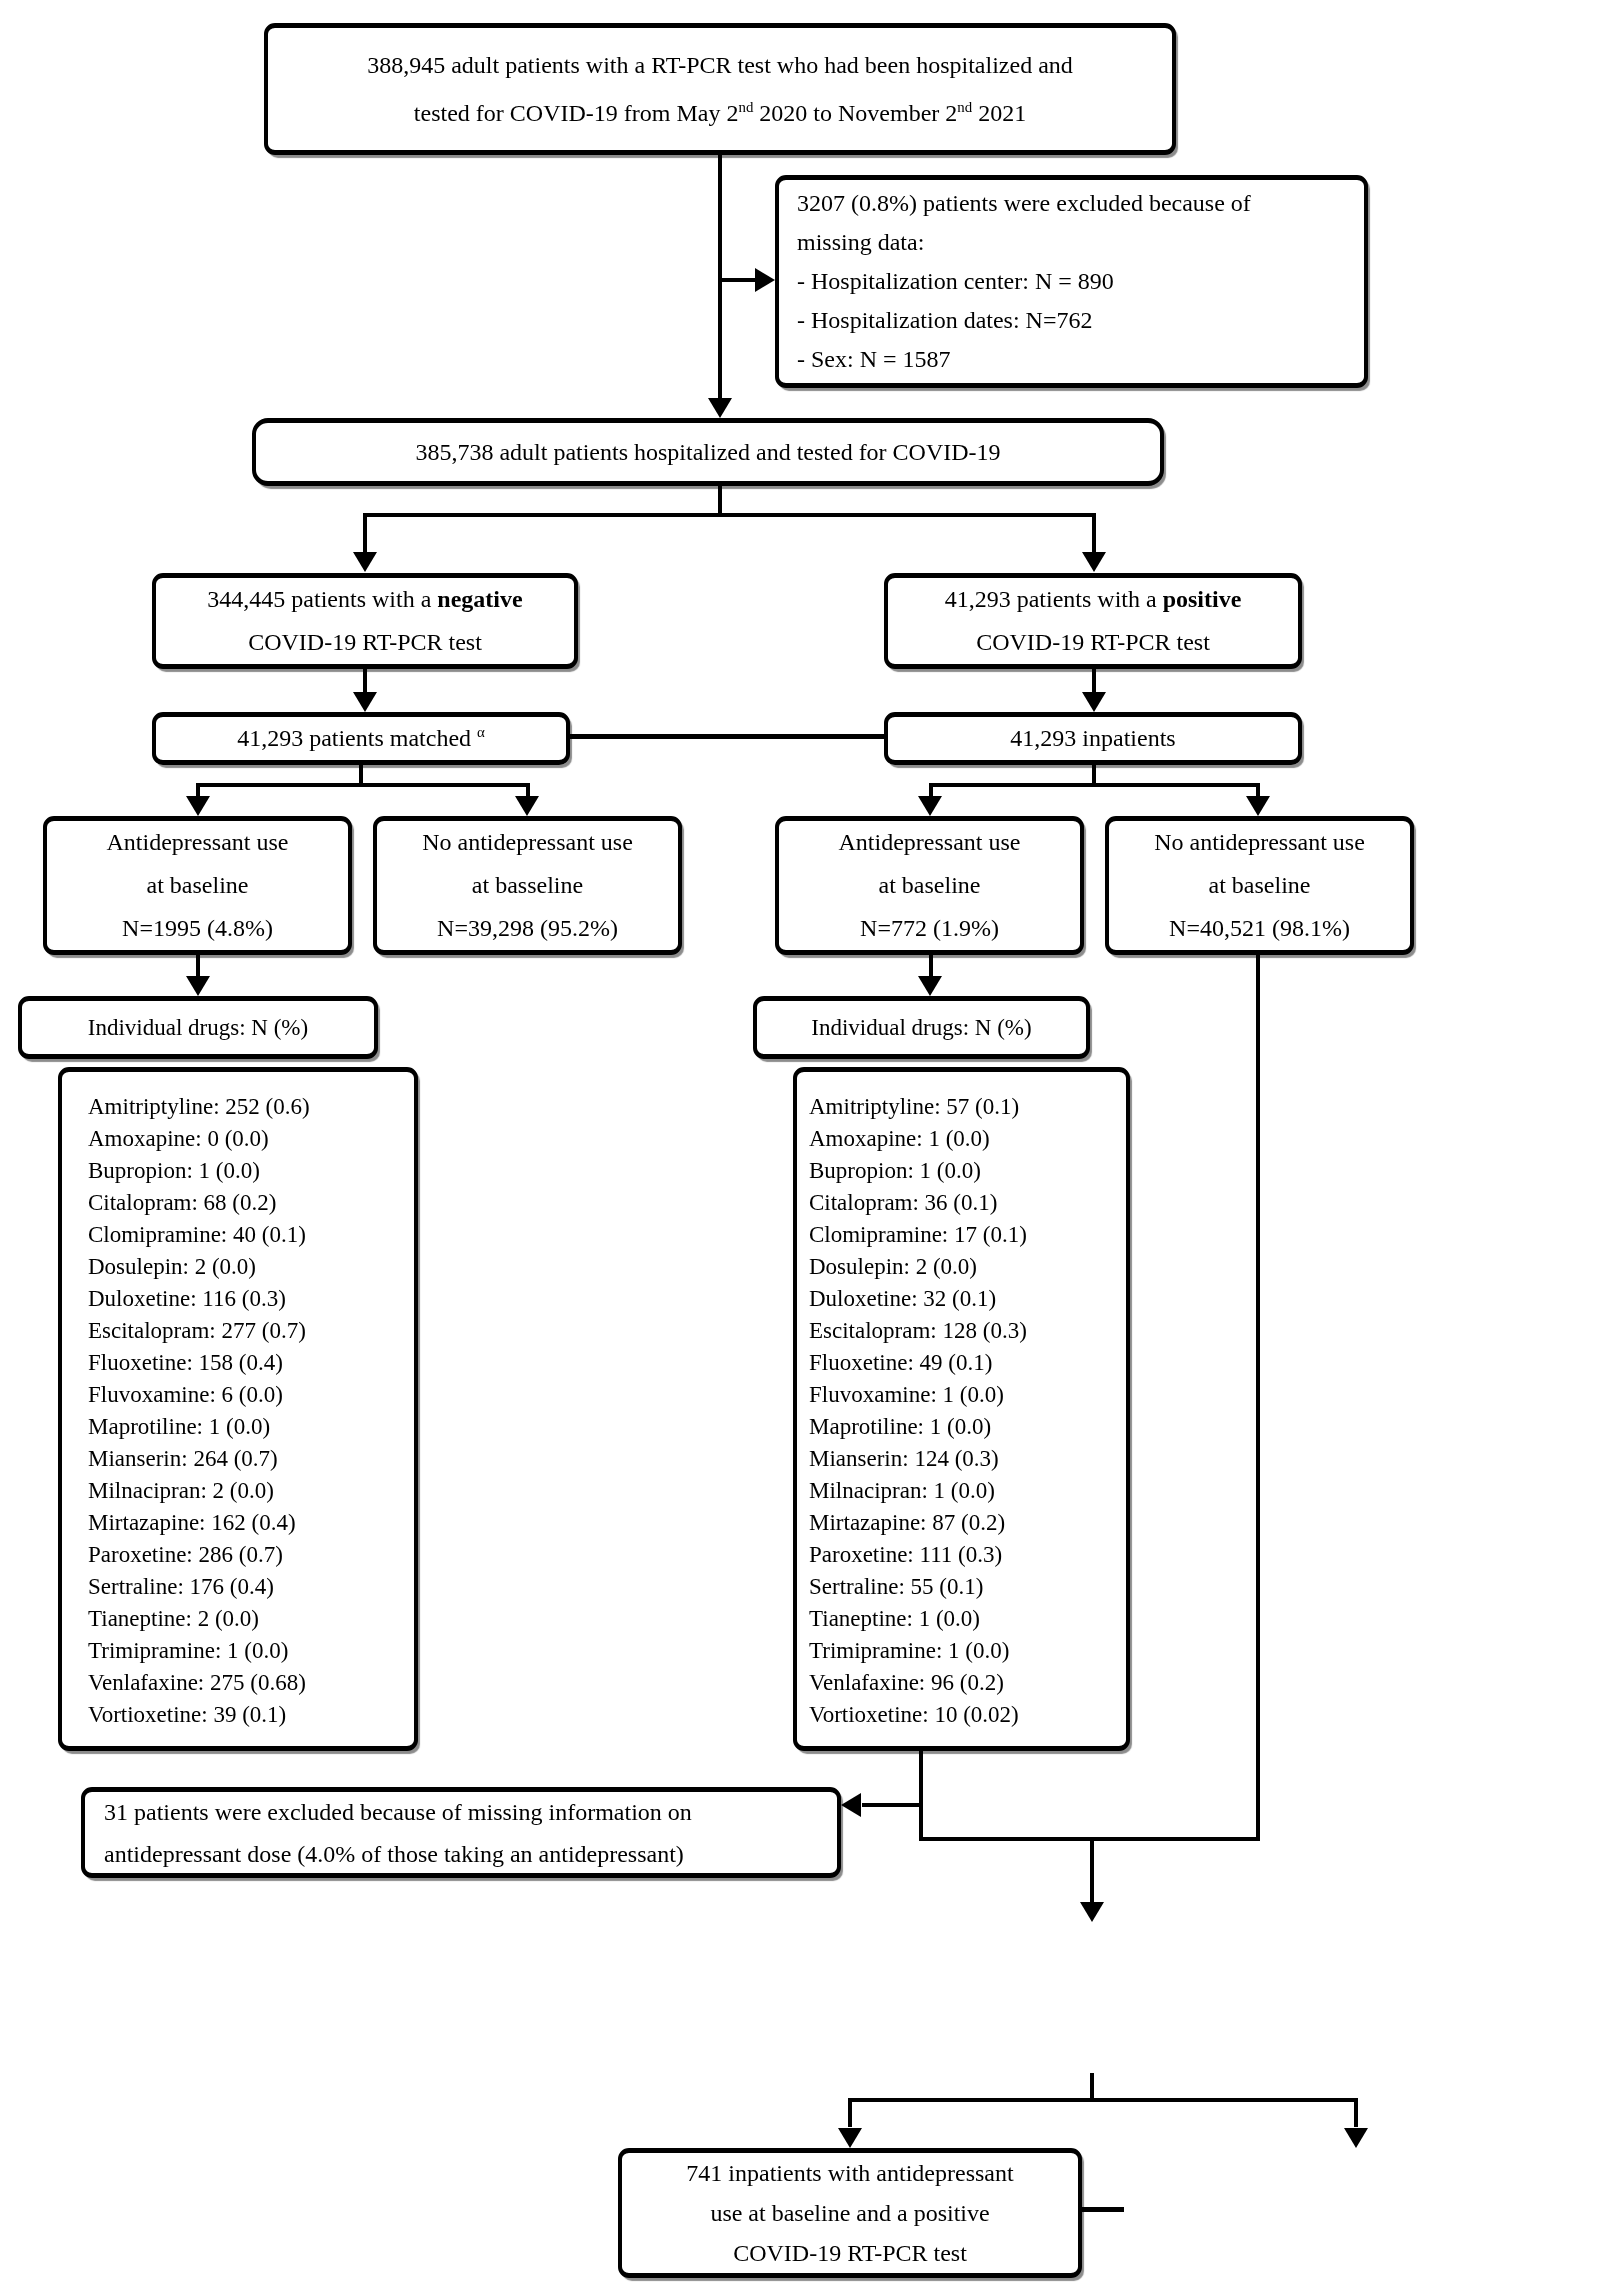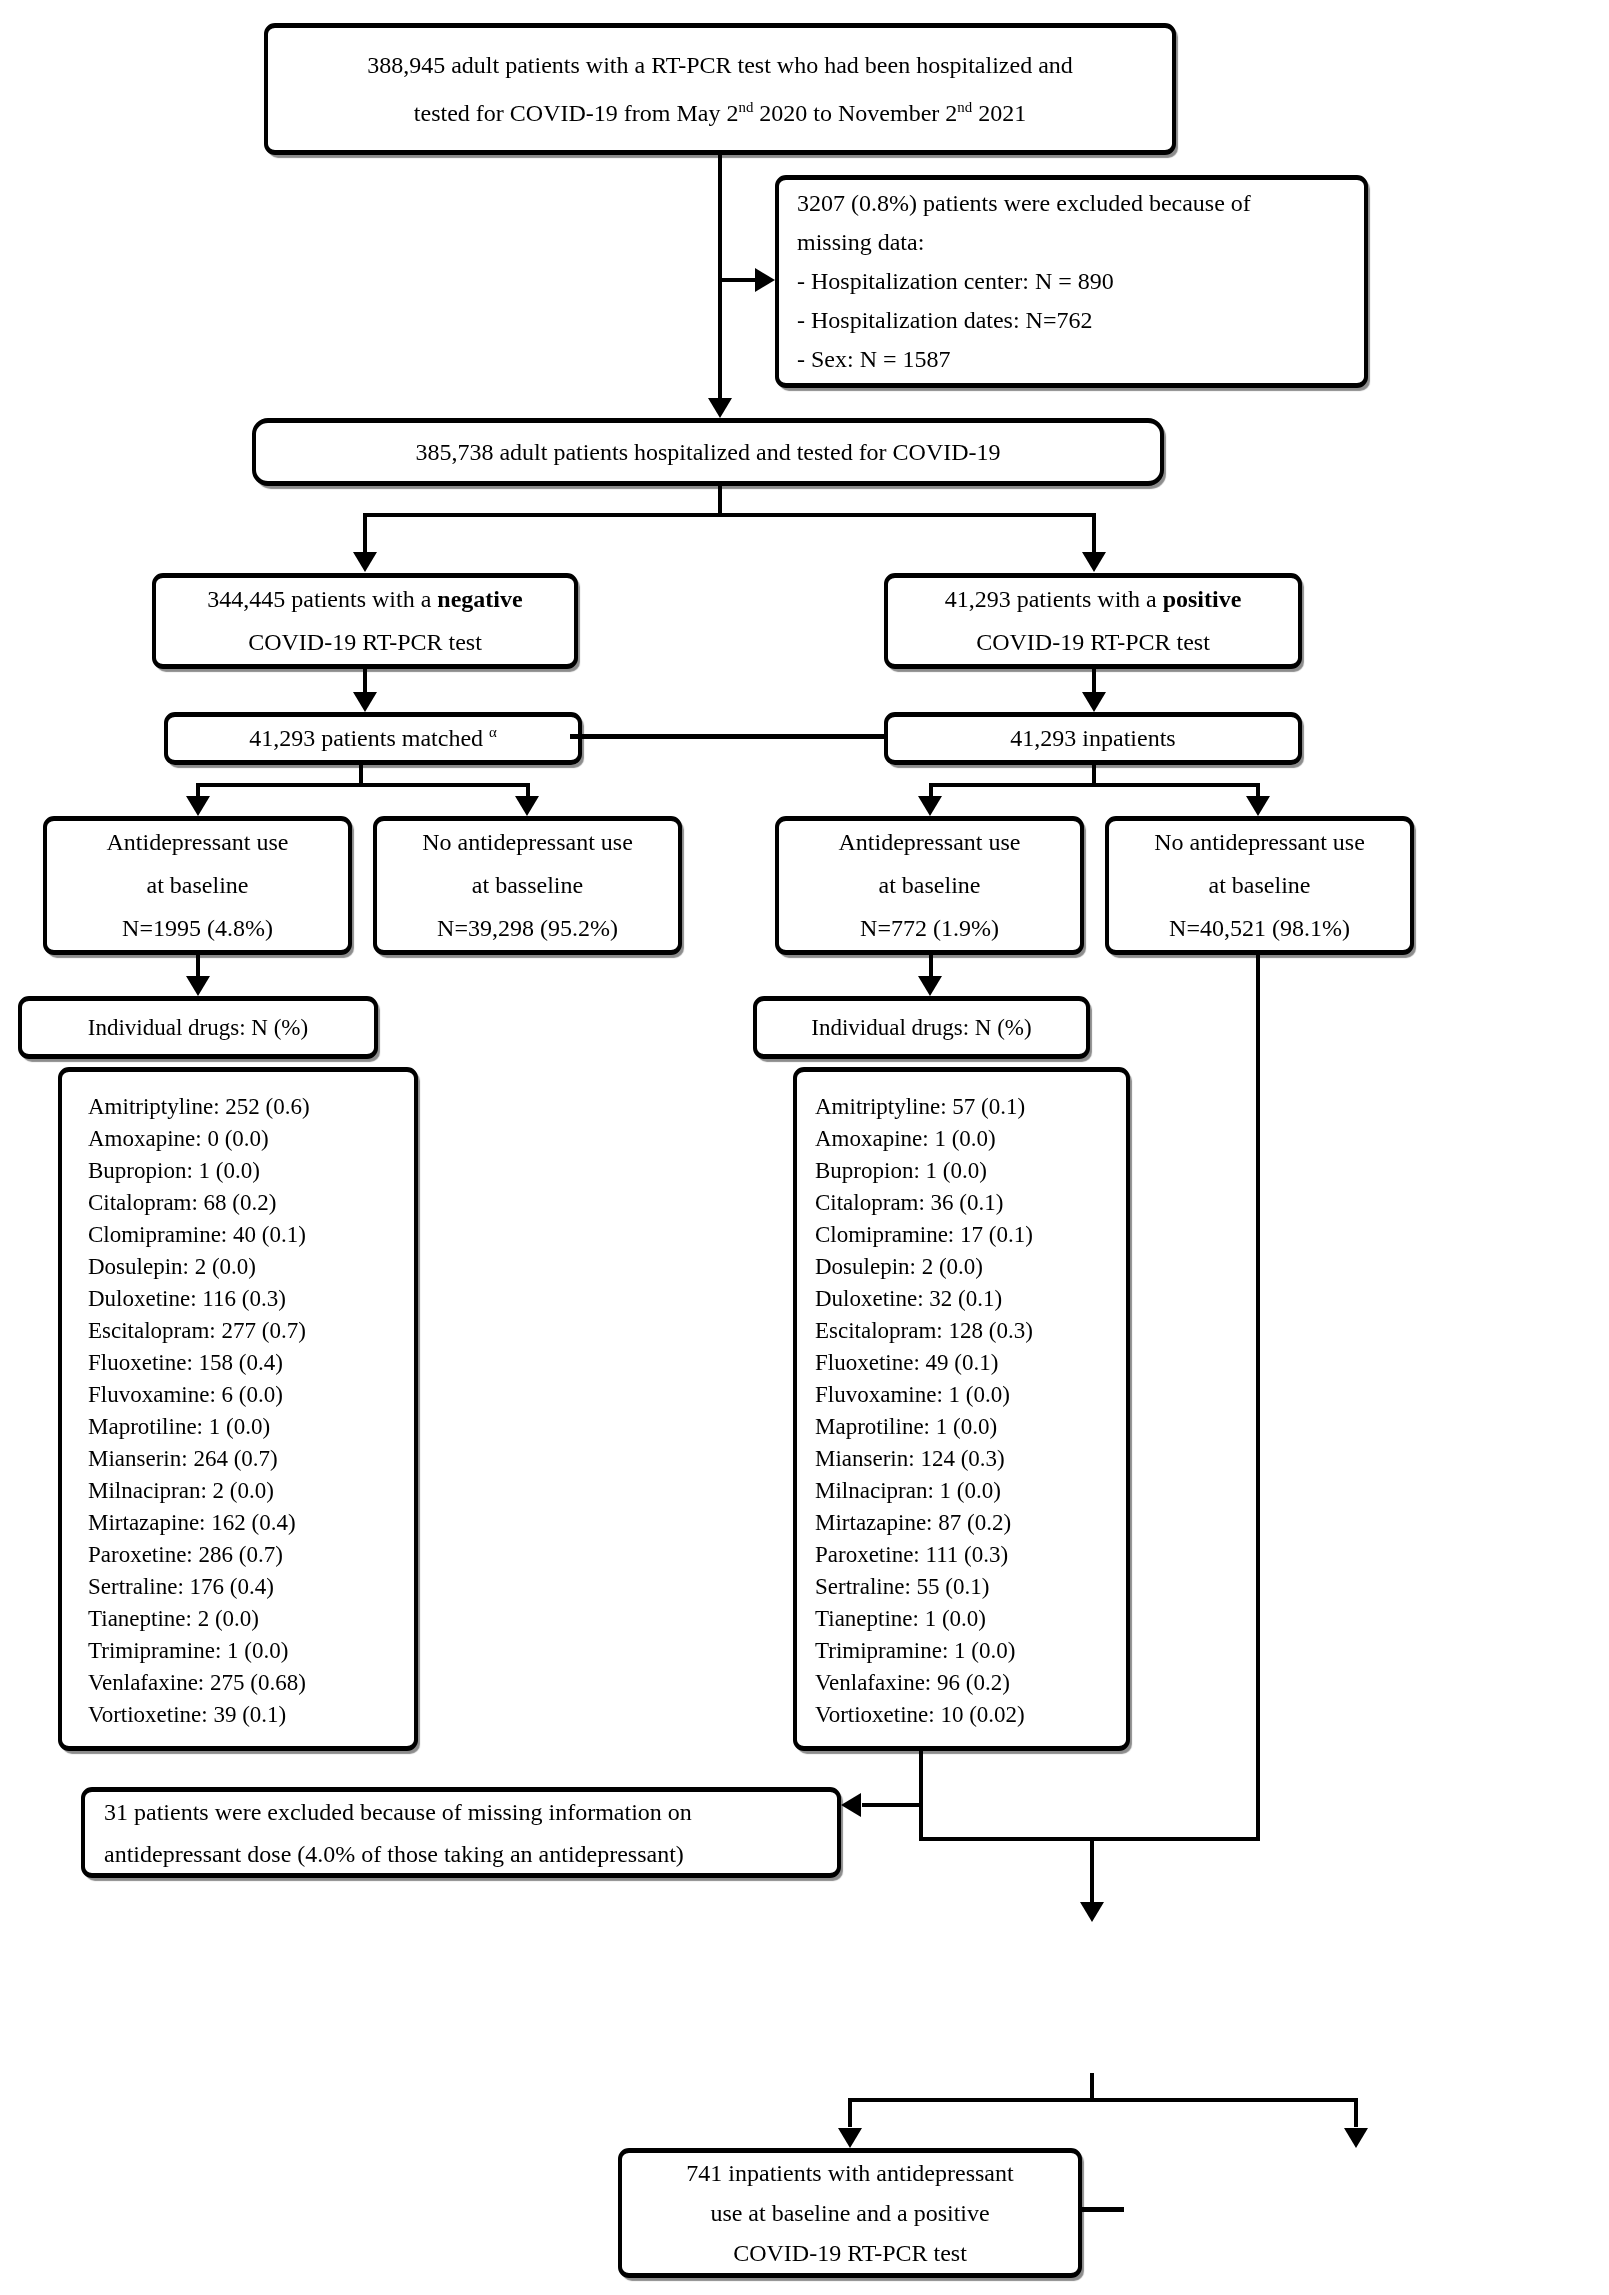--- a/index.html
+++ b/index.html
@@ -25,30 +25,30 @@
   b{font-weight:bold;}
 
   
   .b-total{left:264px;top:23px;width:912px;height:132px;}
   .b-total .line{line-height:48px;}
   .b-excl1{left:775px;top:175px;width:593px;height:213px;padding:0 18px;}
   .b-excl1 .line{line-height:39px;}
   .b-385{left:252px;top:418px;width:912px;height:68px;border-radius:16px;}
   .b-neg{left:152px;top:573px;width:426px;height:96px;}
   .b-pos{left:884px;top:573px;width:418px;height:96px;}
-  .b-matched{left:152px;top:712px;width:418px;height:53px;margin-left:12px;}
+  .b-matched{left:152px;top:712px;width:418px;height:53px;}
   .b-inpat{left:884px;top:712px;width:418px;height:53px;}
   .b-adu1{left:43px;top:816px;width:309px;height:139px;}
   .b-adu2{left:373px;top:816px;width:309px;height:139px;}
   .b-adu3{left:775px;top:816px;width:309px;height:139px;}
   .b-adu4{left:1105px;top:816px;width:309px;height:139px;}
   .b-hdrL{left:18px;top:996px;width:360px;height:63px;font-size:23px;}
   .b-hdrR{left:753px;top:996px;width:337px;height:63px;font-size:23px;}
   .b-listL{left:18px;top:1067px;width:360px;height:684px;padding:19px 26px;font-size:23px;}
-  .b-listR{left:753px;top:1067px;width:337px;height:684px;padding:19px 18px;font-size:23px;}
+  .b-listR{left:753px;top:1067px;width:337px;height:684px;padding:19px 12px;font-size:23px;}
   .b-listL .line,.b-listR .line{line-height:32px;}
   .b-excl2{left:81px;top:1787px;width:760px;height:91px;padding:0 19px;}
   .b-excl2 .line{line-height:42px;}
   .b-41262{left:689px;top:1922px;width:806px;height:151px;}
   .b-41262 .line{line-height:46px;}
   .b-botL{left:618px;top:2148px;width:464px;height:130px;}
   .b-botR{left:1124px;top:2148px;width:462px;height:130px;}
   .b-botL .line,.b-botR .line{line-height:40px;}
 </style>
 </head>

